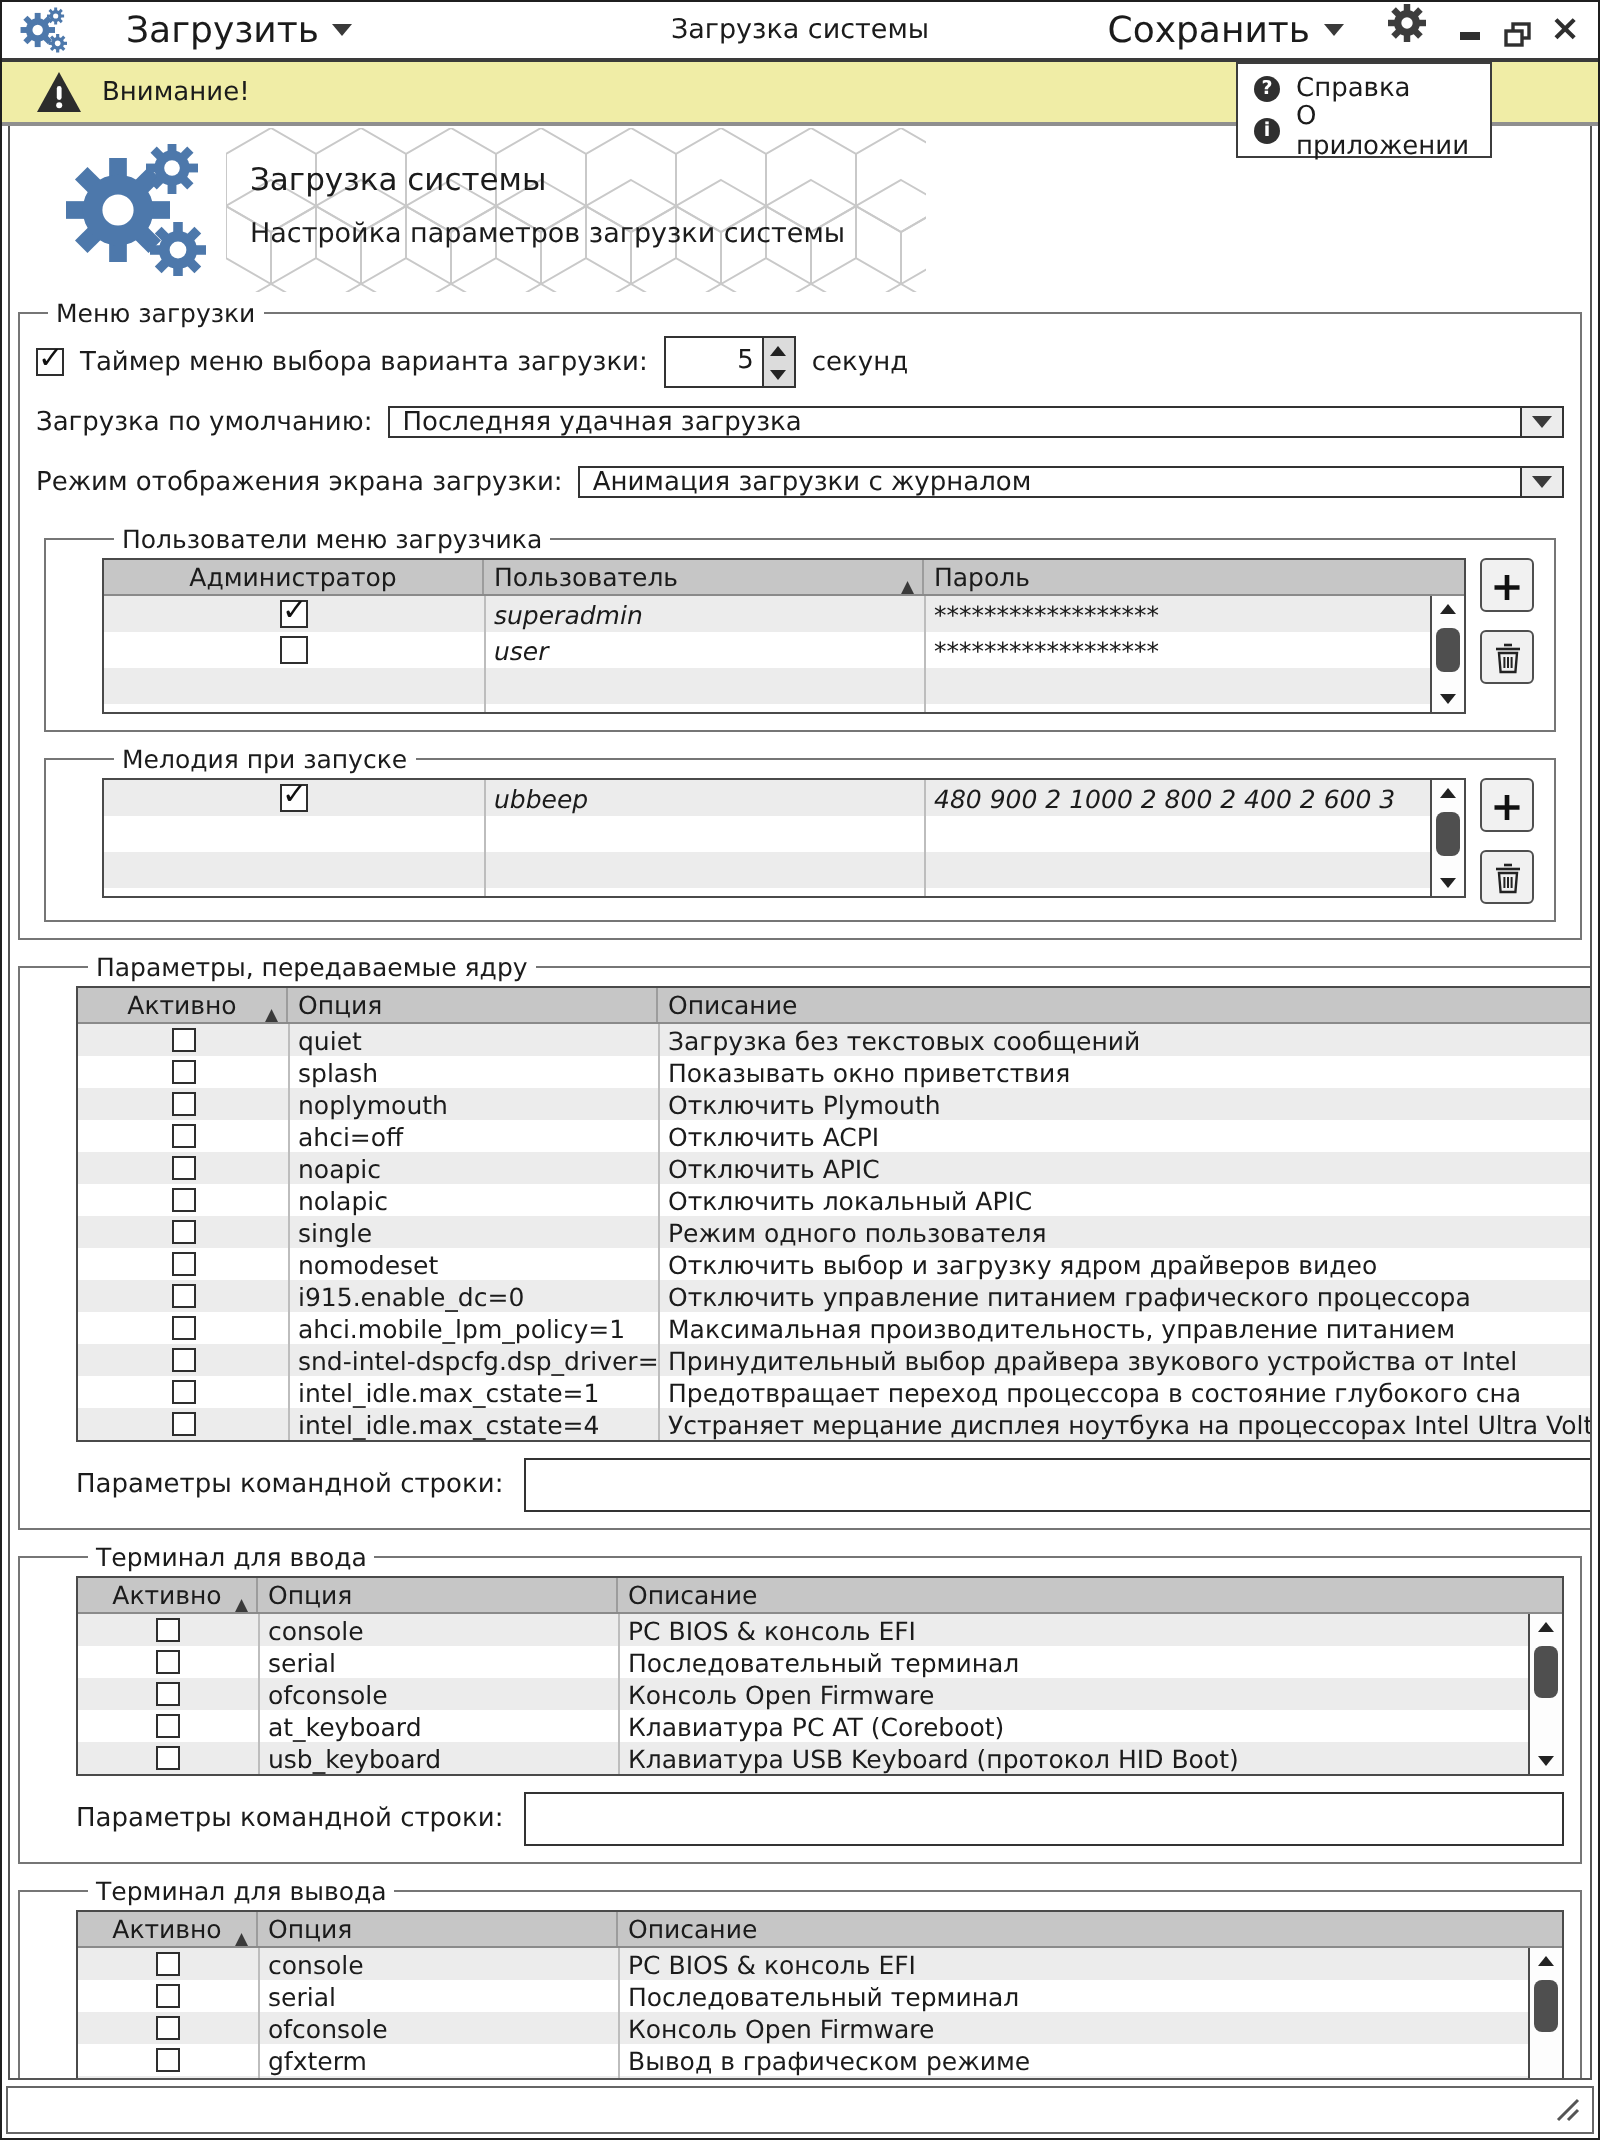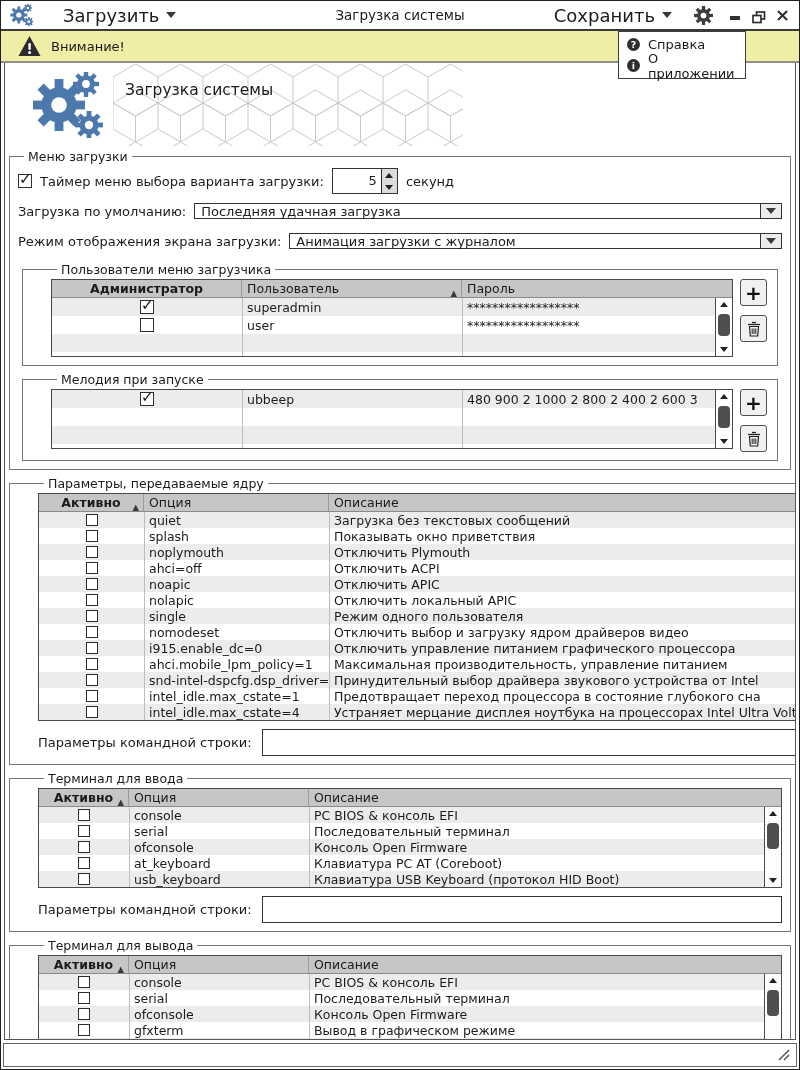--- a/index.html
+++ b/index.html
@@ -14,21 +14,21 @@
   .appicon { width:27px; height:24px; margin-left:7px; }
   .tbtn { display:flex; align-items:center; gap:7px; font-size:18px; padding:4px 6px; cursor:default; }
   .tbtn.load { margin-left:22px; }
   .tri-down { width:0; height:0; border-left:5px solid transparent; border-right:5px solid transparent;
               border-top:6px solid #3a3a3a; }
   .tri-up { width:0; height:0; border-left:4px solid transparent; border-right:4px solid transparent;
             border-bottom:5px solid #222; }
   .tri-dn-s { width:0; height:0; border-left:4px solid transparent; border-right:4px solid transparent;
               border-top:5px solid #222; }
   .wtitle { position:absolute; left:0; right:0; text-align:center; font-size:13.5px; pointer-events:none; }
-  .tb-right { margin-left:auto; display:flex; align-items:center; }
+  .tb-right { margin-left:auto; display:flex; }
   .gearbtn { width:22px; height:22px; margin:0 12px 0 14px; display:flex; align-items:center; justify-content:center; }
   .winctl { display:flex; align-items:center; gap:7px; margin-right:8px; }
   .wc { width:17px; height:17px; display:flex; align-items:flex-end; justify-content:center; }
   .wc-min i { display:block; width:10px; height:4px; background:#2f2f2f; margin-bottom:4px; }
   .wc-close { font-size:18px; font-weight:bold; color:#2f2f2f; align-items:center; line-height:1; }
 
   
   .banner { position:absolute; top:30px; left:0; right:0; height:32px; background:#f0eda6;
             border-bottom:2px solid #8f8f8f; display:flex; align-items:center; gap:9px; padding-left:16px; }
   .banner .txt { font-size:13px; }
@@ -66,28 +66,28 @@
   .combo .val { flex:1; display:flex; align-items:center; padding-left:6px; font-size:13px; }
   .combo .dbtn { width:21px; border-left:1px solid #333; background:#ececec; display:flex;
                  align-items:center; justify-content:center; }
 
   .tblrow { display:flex; align-items:flex-start; }
   .tbl { position:relative; border:1px solid #4a4a4a; background:#fff; flex:1; }
   .thead { display:flex; height:18px; background:#c6c6c6; border-bottom:1px solid #8a8a8a; }
   .th { display:flex; align-items:center; padding:0 5px; font-size:12.5px; position:relative;
         border-right:1px solid #9c9c9c; }
   .th:last-child { border-right:none; }
-  .th.cen { justify-content:center;font-weight:bold; }
+  .th.cen { justify-content:center; }
   .sort { position:absolute; right:4px; top:4px; }
   .sort::after { content:"▲"; font-size:8.5px; color:#3a3a3a; }
   .tbody { position:relative; }
   .tbody.r18 { background:repeating-linear-gradient(to bottom,#ececec 0 18px,#fff 18px 36px); }
   .tbody.r16 { background:repeating-linear-gradient(to bottom,#ececec 0 16px,#fff 16px 32px); }
   .tr { display:flex; }
-  .r18 .tr { height:18px; }
+  .r18 .tr { height:18px;font-style:italic; }
   .r16 .tr { height:16px; }
   .td { display:flex; align-items:center; padding:0 5px; font-size:12.5px;
         overflow:hidden; white-space:nowrap; }
   .td.cen { justify-content:center; }
   .colsep { position:absolute; top:0; bottom:0; width:1px; background:#bdbdbd; }
   .vscroll { position:absolute; top:0; right:0; bottom:0; width:17px; border-left:1px solid #4a4a4a;
              background:#fdfdfd; display:flex; flex-direction:column; z-index:5; }
   .varrow { height:13px; display:flex; align-items:center; justify-content:center; }
   .vtrack { flex:1; position:relative; }
   .vthumb { position:absolute; left:2px; right:2px; top:3px; height:32px; background:#4f4f4f; border-radius:4px; }
@@ -206,20 +206,21 @@
   <div class="content">
 
     <div class="hero">
       <svg class="hexwrap">
           <rect width="350" height="82" fill="url(#hexpat)"></rect>
         </svg>
       <svg class="hero-gears" width="80" height="66" viewBox="0 0 72 66" style="color:#4d78ab">
           <use href="#gears-trio" y="-3" width="72" height="72"></use>
         </svg>
       <div class="hero-title">Загрузка системы</div>
+      <div class="hero-sub">Настройка параметров загрузки системы</div>
     </div>
 
     <fieldset style="margin-top:2px">
       <legend>Меню загрузки</legend>
 
       <div class="frow">
         <span class="cb checked"></span>
         <span>Таймер меню выбора варианта загрузки:</span>
         <div class="spin">
           <div class="v">5</div>

